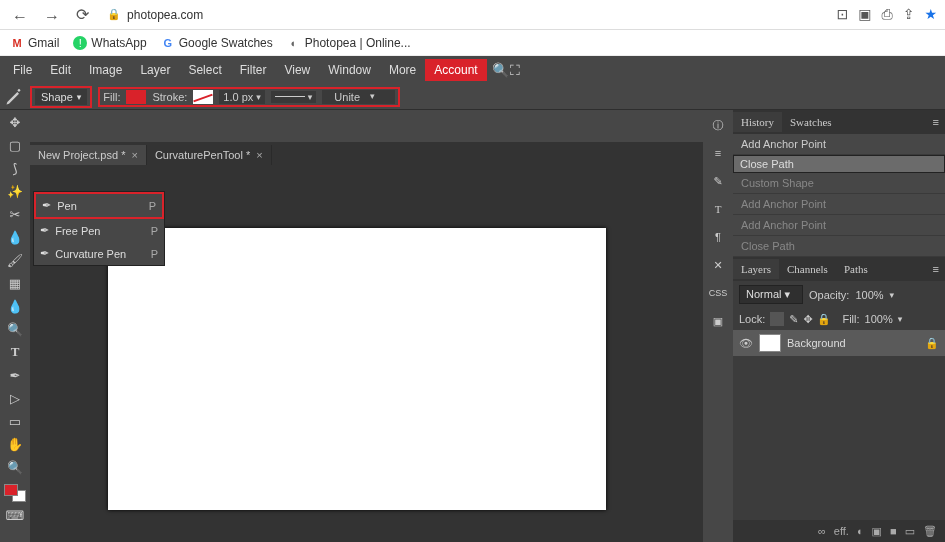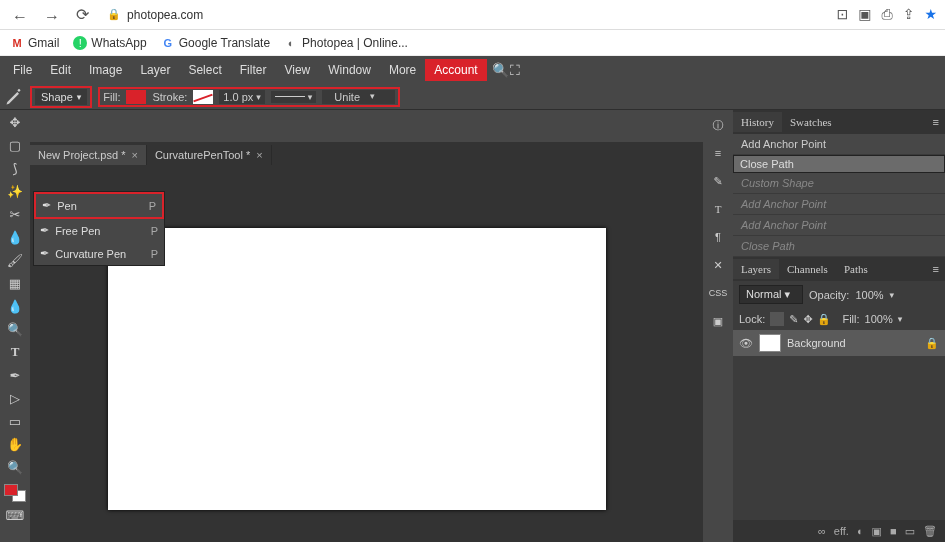--- a/index.html
+++ b/index.html
@@ -51,21 +51,21 @@
 .rightbar { width:30px; background:#474747; display:flex; flex-direction:column; align-items:center; gap:6px; padding-top:4px; }
 .rtool { width:24px; height:22px; display:flex; align-items:center; justify-content:center; color:#ccc; font-size:11px; cursor:pointer; }
 .panels { width:212px; background:#3c3c3c; display:flex; flex-direction:column; }
 .ptabs { height:24px; background:#333; display:flex; align-items:center; font-size:11px; }
 .ptab { padding:4px 8px; color:#ccc; cursor:pointer;font-family:Liberation Serif, serif; }
 .ptab.act { background:#3c3c3c; }
 .pmenu { margin-left:auto; padding:0 6px; color:#ccc; cursor:pointer; }
 .hist { background:#474747; }
 .hist-item { padding:4px 8px; font-size:11px; color:#ccc; border-bottom:1px solid #3a3a3a; cursor:pointer; }
 .hist-item.sel { background:#6b6b6b; }
-.hist-item.dim { color:#888;font-style:italic; }
+.hist-item.dim { color:#888; }
 .layer-opts { padding:4px 6px; font-size:11px; color:#ccc; display:flex; align-items:center; gap:6px; }
 .sel { background:#2f2f2f; color:#ddd; padding:2px 12px 2px 6px; border:1px solid #222; }
 .lock-row { padding:4px 6px; font-size:11px; color:#ccc; display:flex; align-items:center; gap:5px; }
 .lock-ico { width:14px; height:14px; background:#555; display:inline-block; }
 .layerlist { flex:1; }
 .layer { display:flex; align-items:center; gap:6px; padding:4px 6px; font-size:11px; background:#5a5a5a; color:#ddd; }
 .eye { color:#ccc; }
 .thumb { width:22px; height:18px; background:#fff; border:1px solid #888; }
 .layer-lock { margin-left:auto; color:#aaa; }
 .panel-foot { height:22px; background:#333; display:flex; align-items:center; justify-content:flex-end; gap:8px; padding:0 8px; color:#aaa; font-size:11px; }
@@ -94,21 +94,21 @@
   <span class="bm">
       <span class="bm-ico" style="color:#d93025;font-weight:bold">M</span>
       <span>Gmail</span>
     </span>
   <span class="bm">
       <span class="bm-ico" style="background:#25d366;color:#fff">!</span>
       <span>WhatsApp</span>
     </span>
   <span class="bm">
       <span class="bm-ico" style="color:#4285f4;font-weight:bold">G</span>
-      <span>Google Translate</span>
+      <span>Google Swatches</span>
     </span>
   <span class="bm">
       <span class="bm-ico" style="color:#666">◐</span>
       <span>Photopea | Online...</span>
     </span>
 </div>
 
 <div class="app">
   <div class="menubar">
     <span class="m">File</span>

